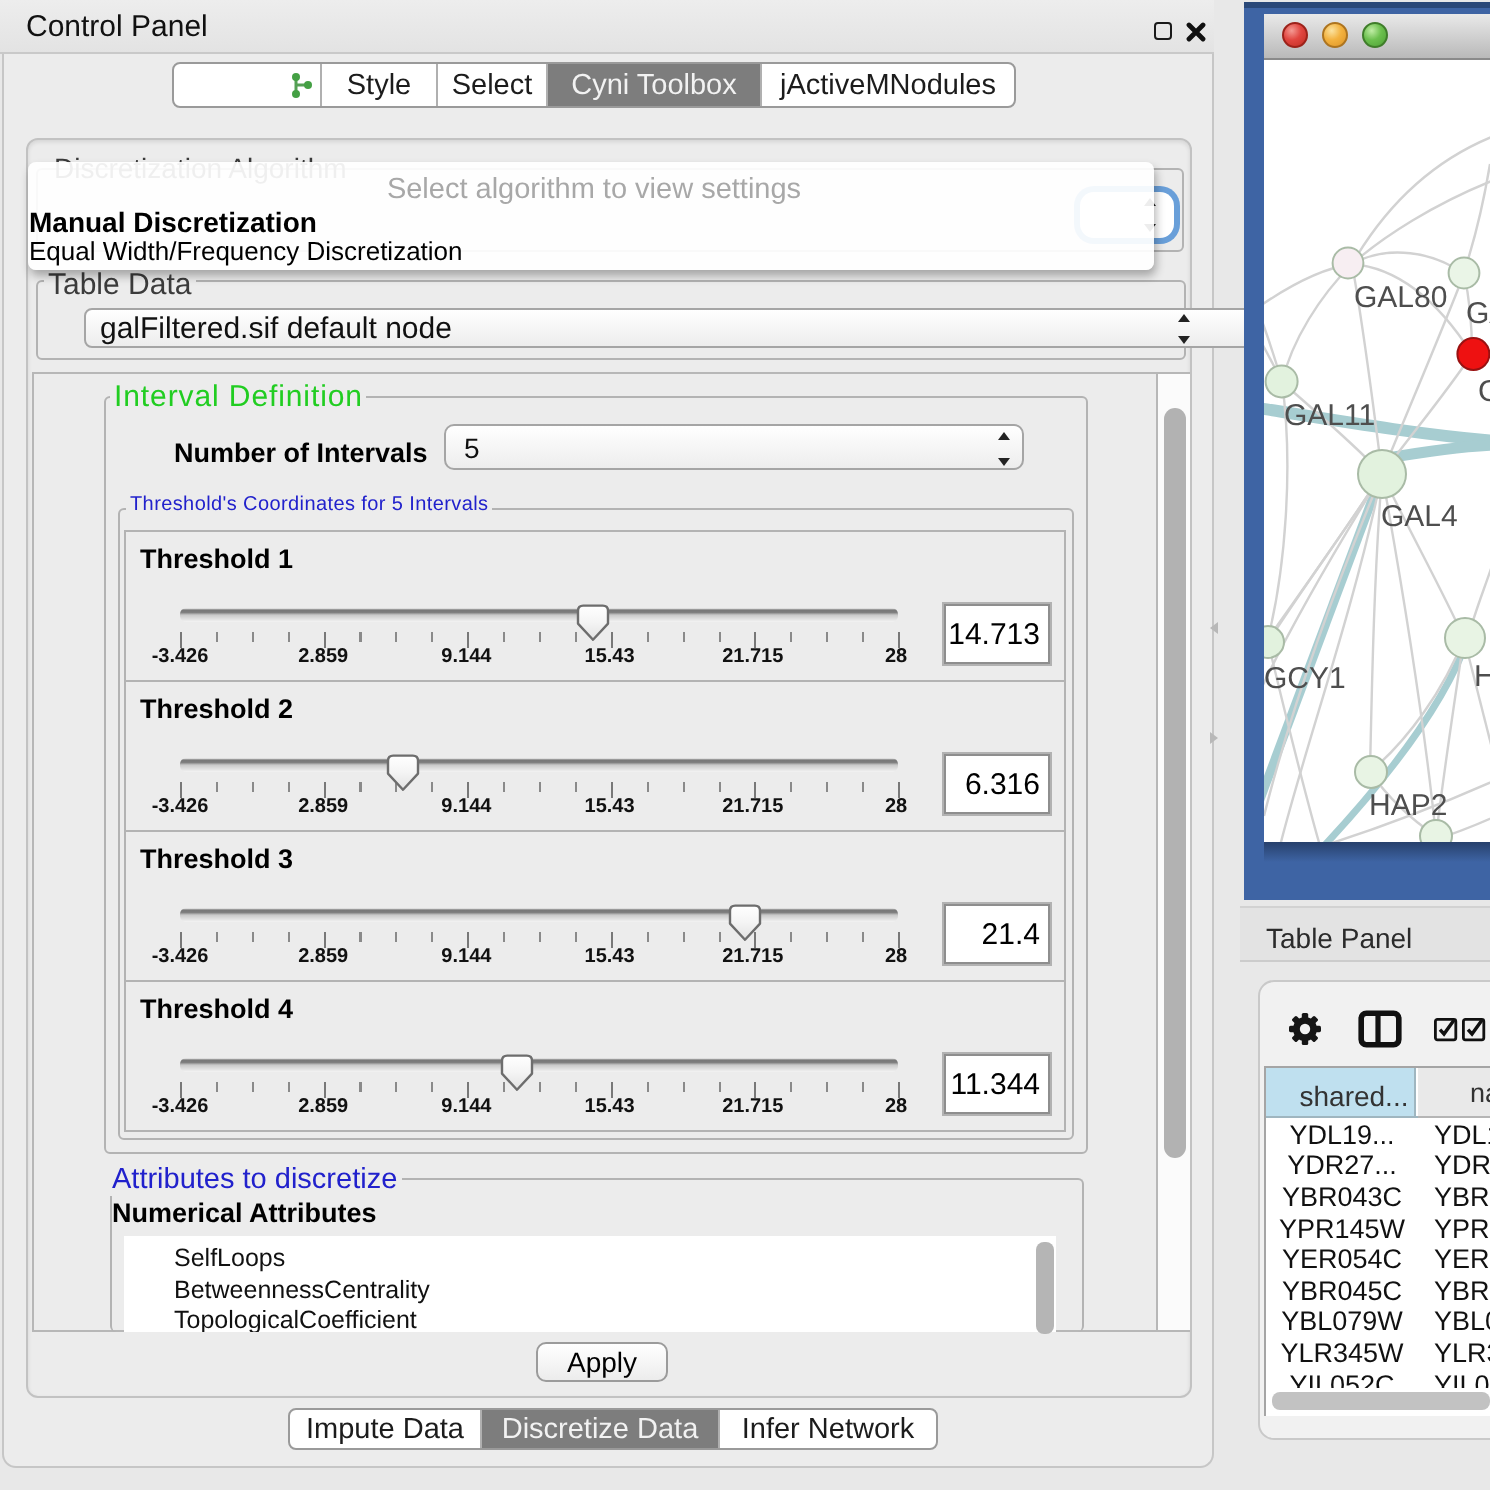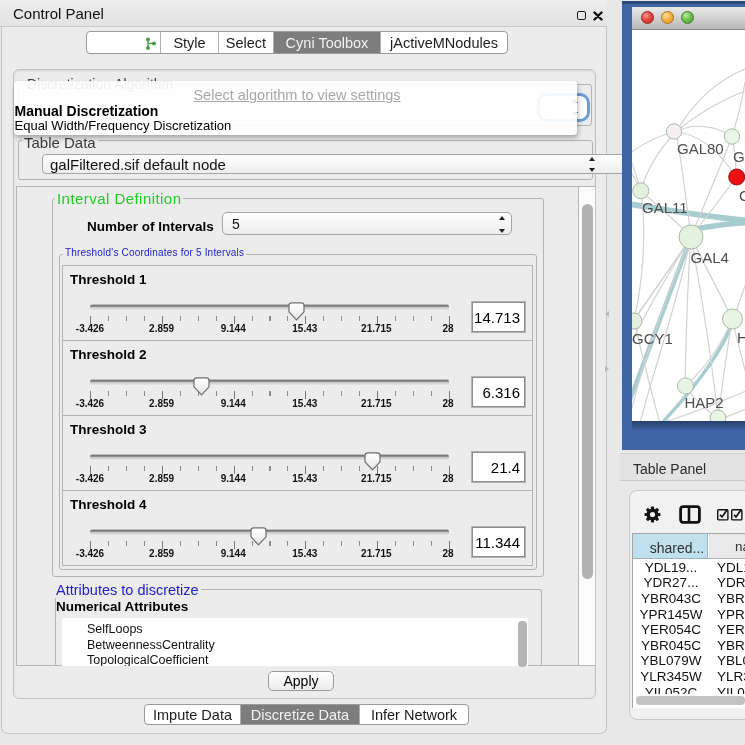--- a/index.html
+++ b/index.html
@@ -40,21 +40,21 @@
   border-bottom:4.5px solid #222; border-top:none; }
 .arrows:after { content:""; position:absolute; left:0; bottom:0; border:3.5px solid transparent;
   border-top:4.5px solid #222; border-bottom:none; }
 
 
 #alg-title { left:27px; top:76px; font-size:14px; color:#3a3a3a; }
 #combo1 { left:540px; top:96px; width:47px; height:23px; background:#fff; border-radius:7px;
   box-shadow:0 0 0 3px rgba(91,151,215,0.9); }
 #overlay { left:13.5px; top:81px; width:563px; height:54px; background:rgba(255,255,255,0.92);
   border-radius:4px; box-shadow:1px 3px 5px rgba(0,0,0,0.3); }
-#ov-prompt { left:283.5px; top:6px; transform:translateX(-50%); font-size:14.5px; color:#a8a8a8; white-space:nowrap;text-decoration:underline; }
+#ov-prompt { left:283.5px; top:6px; transform:translateX(-50%); font-size:14.5px; color:#a8a8a8; white-space:nowrap; }
 #ov-i1 { left:1px; top:22px; font-size:14px; font-weight:bold; color:#000; }
 #ov-i2 { left:1px; top:36.5px; font-size:13px; color:#000; }
 
 
 #scrollp { left:16px; top:186px; width:579px; height:480px; border:1px solid #b7b7b7; background:#ececec; }
 #sbar { left:578px; top:186px; width:17px; height:480px; background:#fbfbfb; border:1px solid #b7b7b7; border-right:none;}
 #sthumb { left:582px; top:204px; width:11px; height:375px; background:#b2b2b2; border-radius:5.5px; }
 
 
 .trow { position:absolute; left:62px; width:471px; height:76px; border:1px solid #b3b3b3; background:#ececec; }

